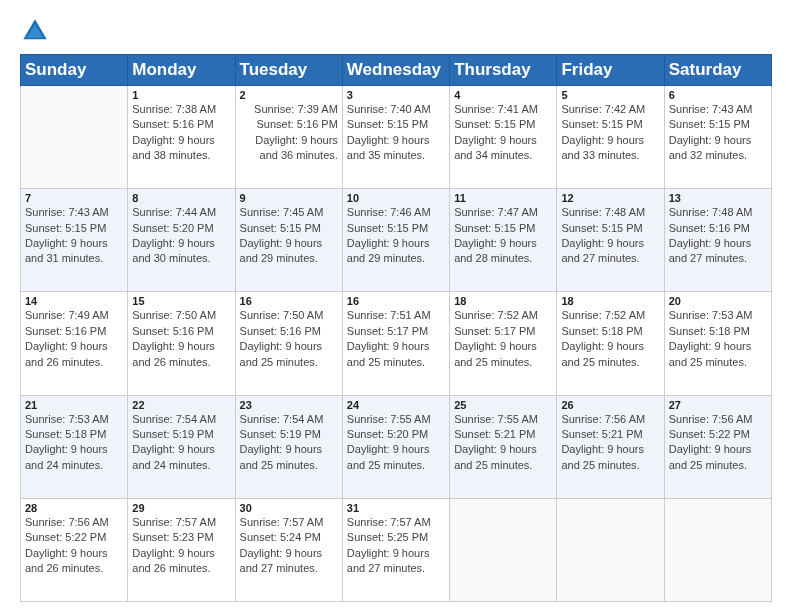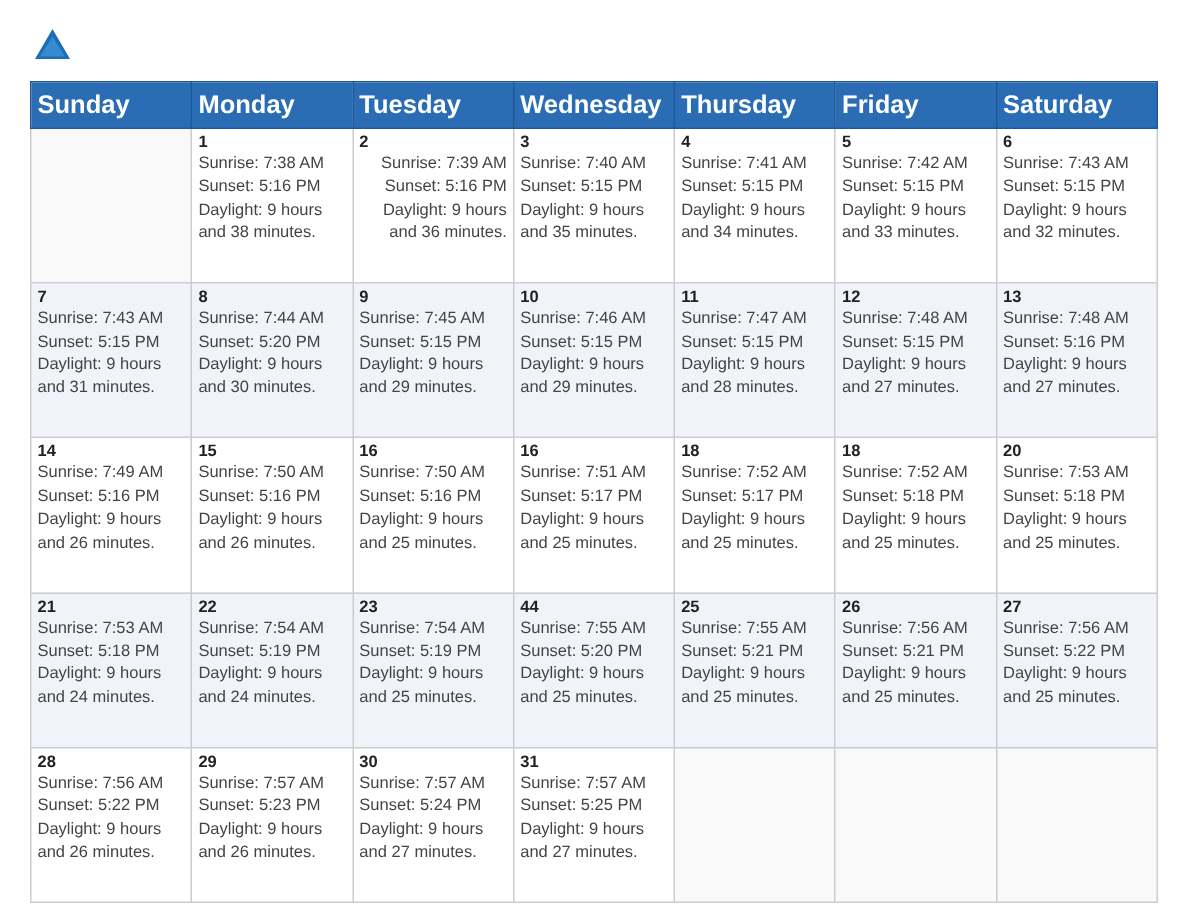--- a/index.html
+++ b/index.html
@@ -302,21 +302,21 @@
 and 24 minutes.</div>
           </td>
           <td>
             <span class="day-number">23</span>
             <div class="day-info" style="white-space: pre-line;">Sunrise: 7:54 AM
 Sunset: 5:19 PM
 Daylight: 9 hours
 and 25 minutes.</div>
           </td>
           <td>
-            <span class="day-number">44</span>
+            <span class="day-number">24</span>
             <div class="day-info" style="white-space: pre-line;">Sunrise: 7:55 AM
 Sunset: 5:20 PM
 Daylight: 9 hours
 and 25 minutes.</div>
           </td>
           <td>
             <span class="day-number">25</span>
             <div class="day-info" style="white-space: pre-line;">Sunrise: 7:55 AM
 Sunset: 5:21 PM
 Daylight: 9 hours

